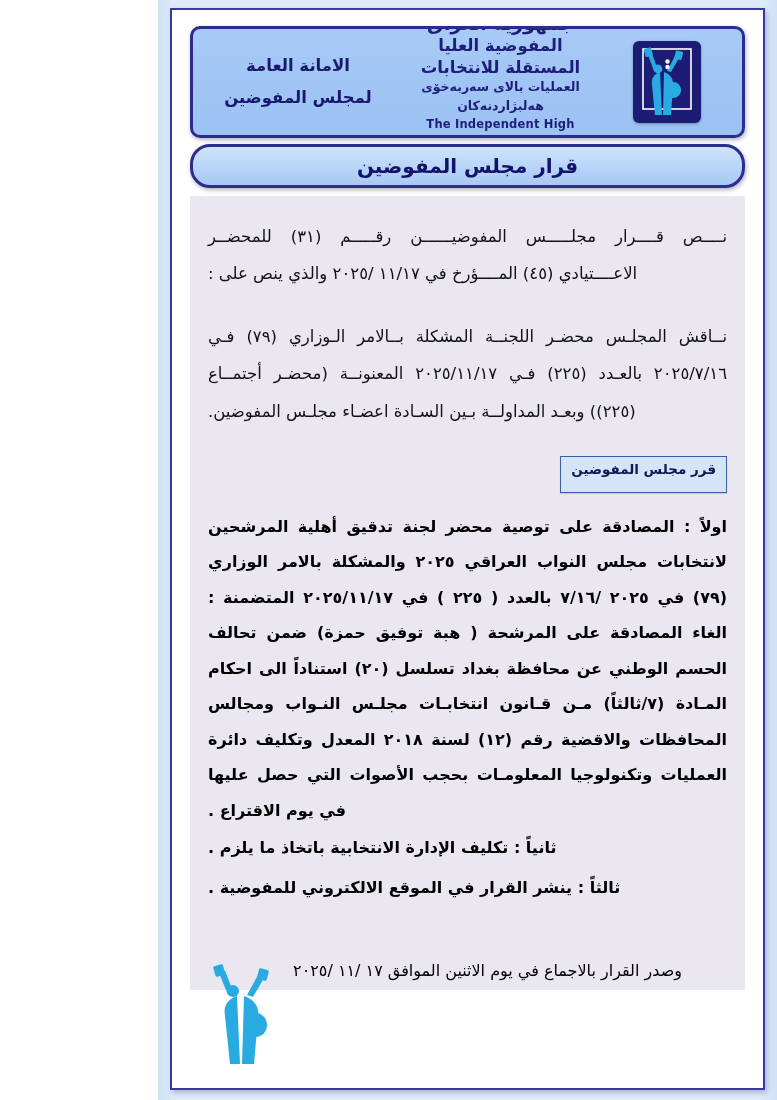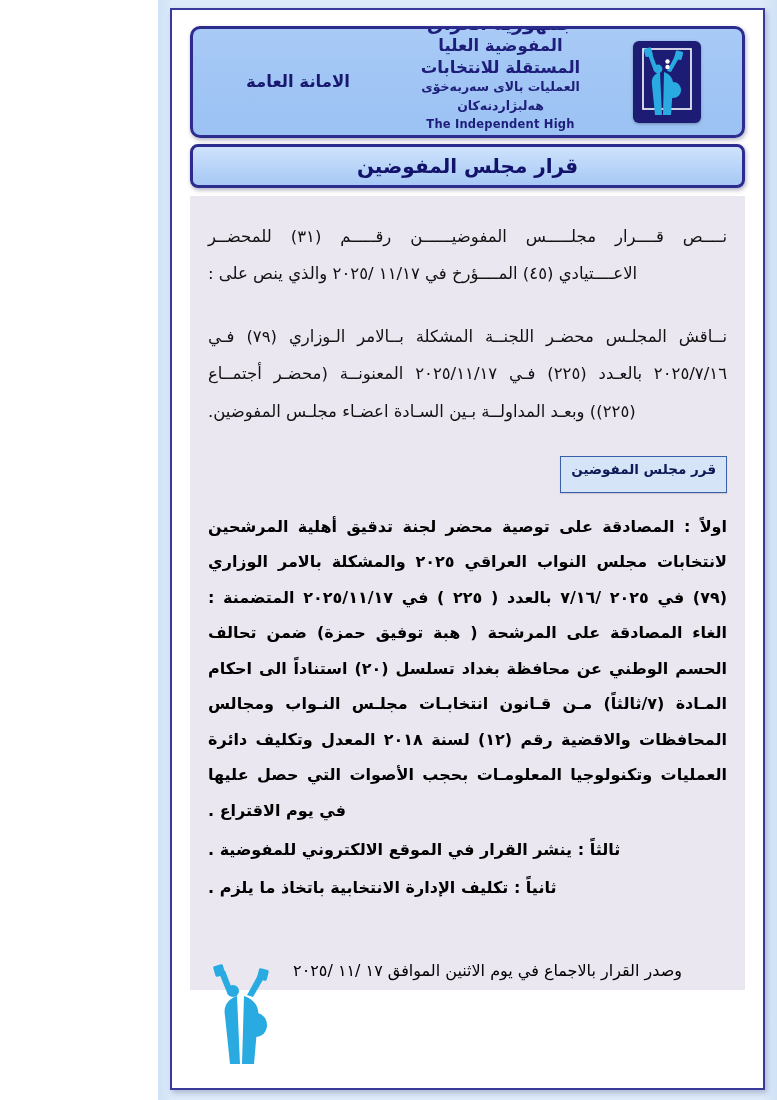--- a/index.html
+++ b/index.html
@@ -145,21 +145,21 @@
     box-shadow: 0 1px 3px rgba(0,0,0,.3);
   }
 
   
   .title-bar {
     position: relative;
     z-index: 3;
     margin: 6px 12px 0 12px;
     height: 44px;
     border: 3px solid #2c2c8e;
-    border-radius: 8px;
+    border-radius: 20px;
     background: linear-gradient(180deg, #cfe3fb 0%, #b9d5f8 50%, #a8c9f5 100%);
     box-shadow: 1px 2px 4px rgba(30,30,80,.35);
     display: flex;
     align-items: center;
     justify-content: center;
     box-sizing: border-box;
   }
   .title-bar span {
     color: #12126b;
     font-size: 20px;
@@ -279,20 +279,21 @@
             <rect x="70" y="40" width="250" height="330" rx="6"></rect>
           </g>
         </svg>
         <div class="wm-text">المفوضية</div>
       </div>
 
       <div class="banner">
 
         <div class="banner-right">
           <div>الامانة العامة</div>
+          <div>لمجلس المفوضين</div>
         </div>
 
         <div class="banner-center">
           <div class="bc-ar1">جمهورية العراق</div>
           <div class="bc-ar2">المفوضية العليا المستقلة للانتخابات</div>
           <div class="bc-ku">العمليات بالای سەربەخۆی هەلبژاردنەكان</div>
           <div class="bc-en">The Independent High Electoral Commission</div>
         </div>
 
         <div class="banner-left">
@@ -324,22 +325,22 @@
 
         <p class="para first">نــــص قــــرار مجلـــــس المفوضيــــــن رقـــــم (٣١) للمحضــر الاعــــتيادي (٤٥) المــــؤرخ في  ١١/١٧ /٢٠٢٥ والذي ينص على :</p>
 
         <p class="para para2">نــاقش المجلـس محضـر اللجنــة المشكلة بــالامر الـوزاري (٧٩) فـي ٢٠٢٥/٧/١٦ بالعـدد (٢٢٥) فـي ٢٠٢٥/١١/١٧ المعنونــة (محضـر أجتمــاع (٢٢٥)) وبعـد المداولــة بـين السـادة اعضـاء مجلـس المفوضين.</p>
 
         <div class="decision-tag-row">
           <div class="decision-tag">قرر مجلس المفوضين</div>
         </div>
 
         <p class="clause">اولاً : المصادقة على توصية محضر لجنة تدقيق أهلية المرشحين لانتخابات مجلس النواب العراقي ٢٠٢٥ والمشكلة بالامر الوزاري (٧٩) في ٢٠٢٥ /٧/١٦ بالعدد ( ٢٢٥ ) في ٢٠٢٥/١١/١٧ المتضمنة : الغاء المصادقة على المرشحة ( هبة توفيق حمزة) ضمن تحالف الحسم الوطني عن محافظة بغداد تسلسل (٢٠) استناداً الى احكام المـادة (٧/ثالثاً) مـن قـانون انتخابـات مجلـس النـواب ومجالس المحافظات والاقضية رقم (١٢) لسنة ٢٠١٨ المعدل وتكليف دائرة العمليات وتكنولوجيا المعلومـات بحجب الأصوات التي حصل عليها في يوم الاقتراع .</p>
+        <p class="clause single second">ثانياً :  تكليف الإدارة الانتخابية باتخاذ ما يلزم .</p>
         <p class="clause single">ثالثاً : ينشر القرار في الموقع الالكتروني للمفوضية .</p>
-        <p class="clause single second">ثانياً :  تكليف الإدارة الانتخابية باتخاذ ما يلزم .</p>
 
         <p class="closing">وصدر القرار بالاجماع في يوم الاثنين الموافق   ١٧ /١١ /٢٠٢٥</p>
       </div>
 
       <div class="footer-figure">
         <svg viewBox="0 0 78 104" width="78" height="104" aria-hidden="true">
           <g fill="#29abe2">
             <path d="M22 100 L17 52 C15 42 20 35 29 32 L32 100 Z"></path>
             <path d="M34 100 L36 32 C46 35 52 43 50 54 L46 100 Z"></path>
             <circle cx="25" cy="27" r="6"></circle>

